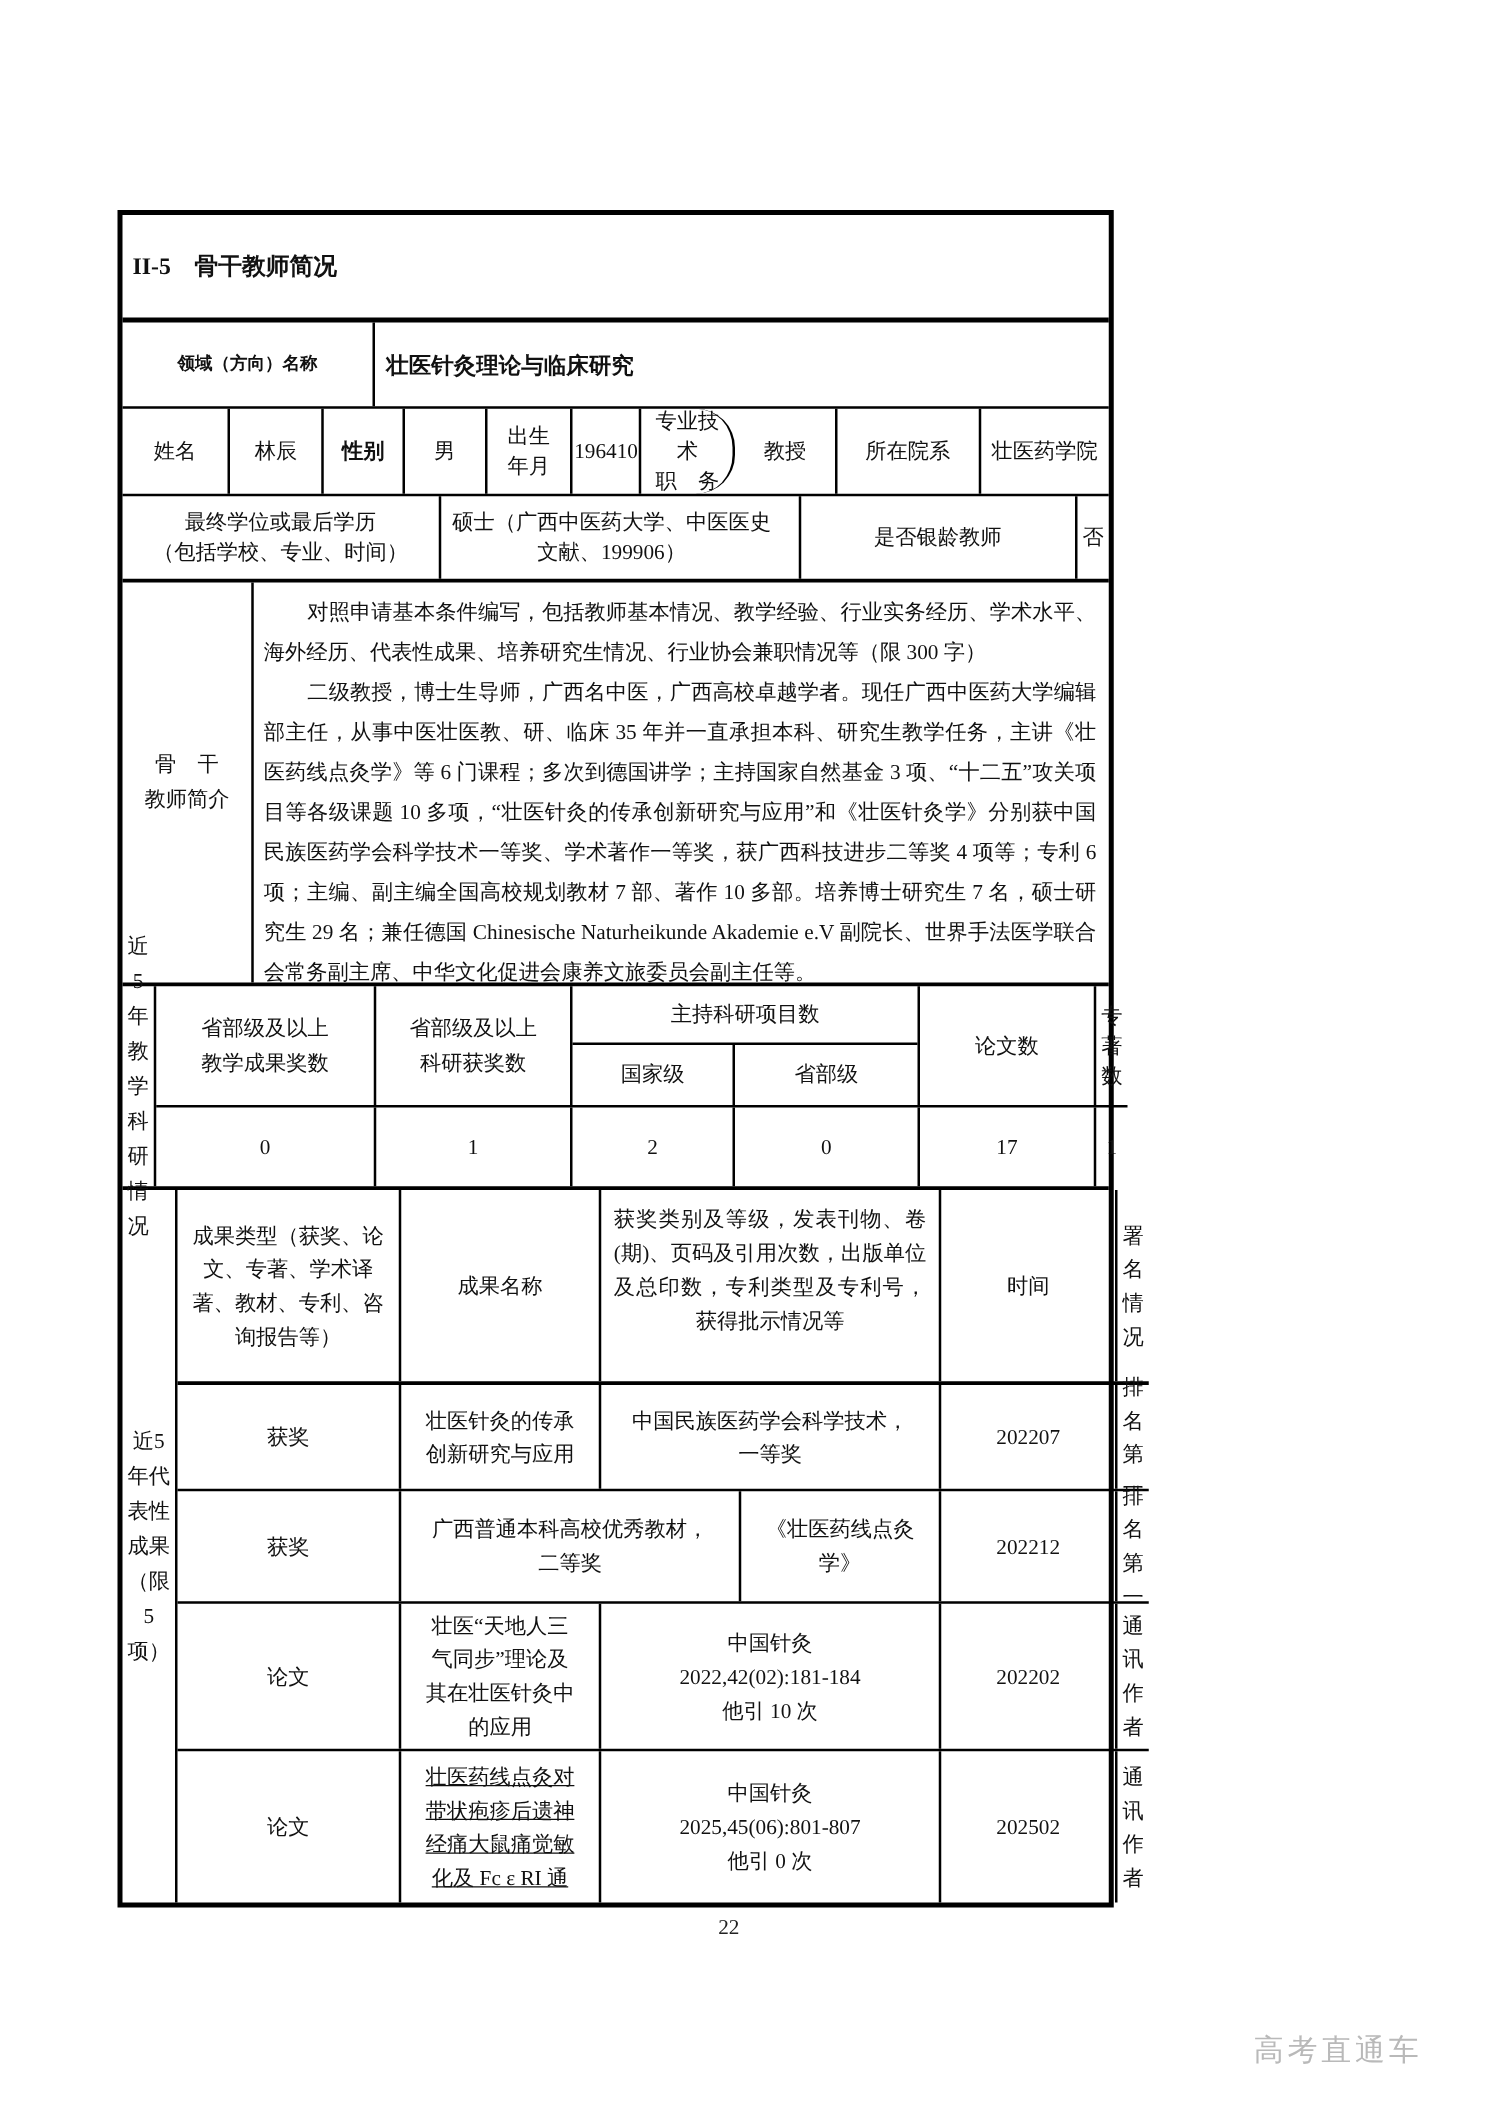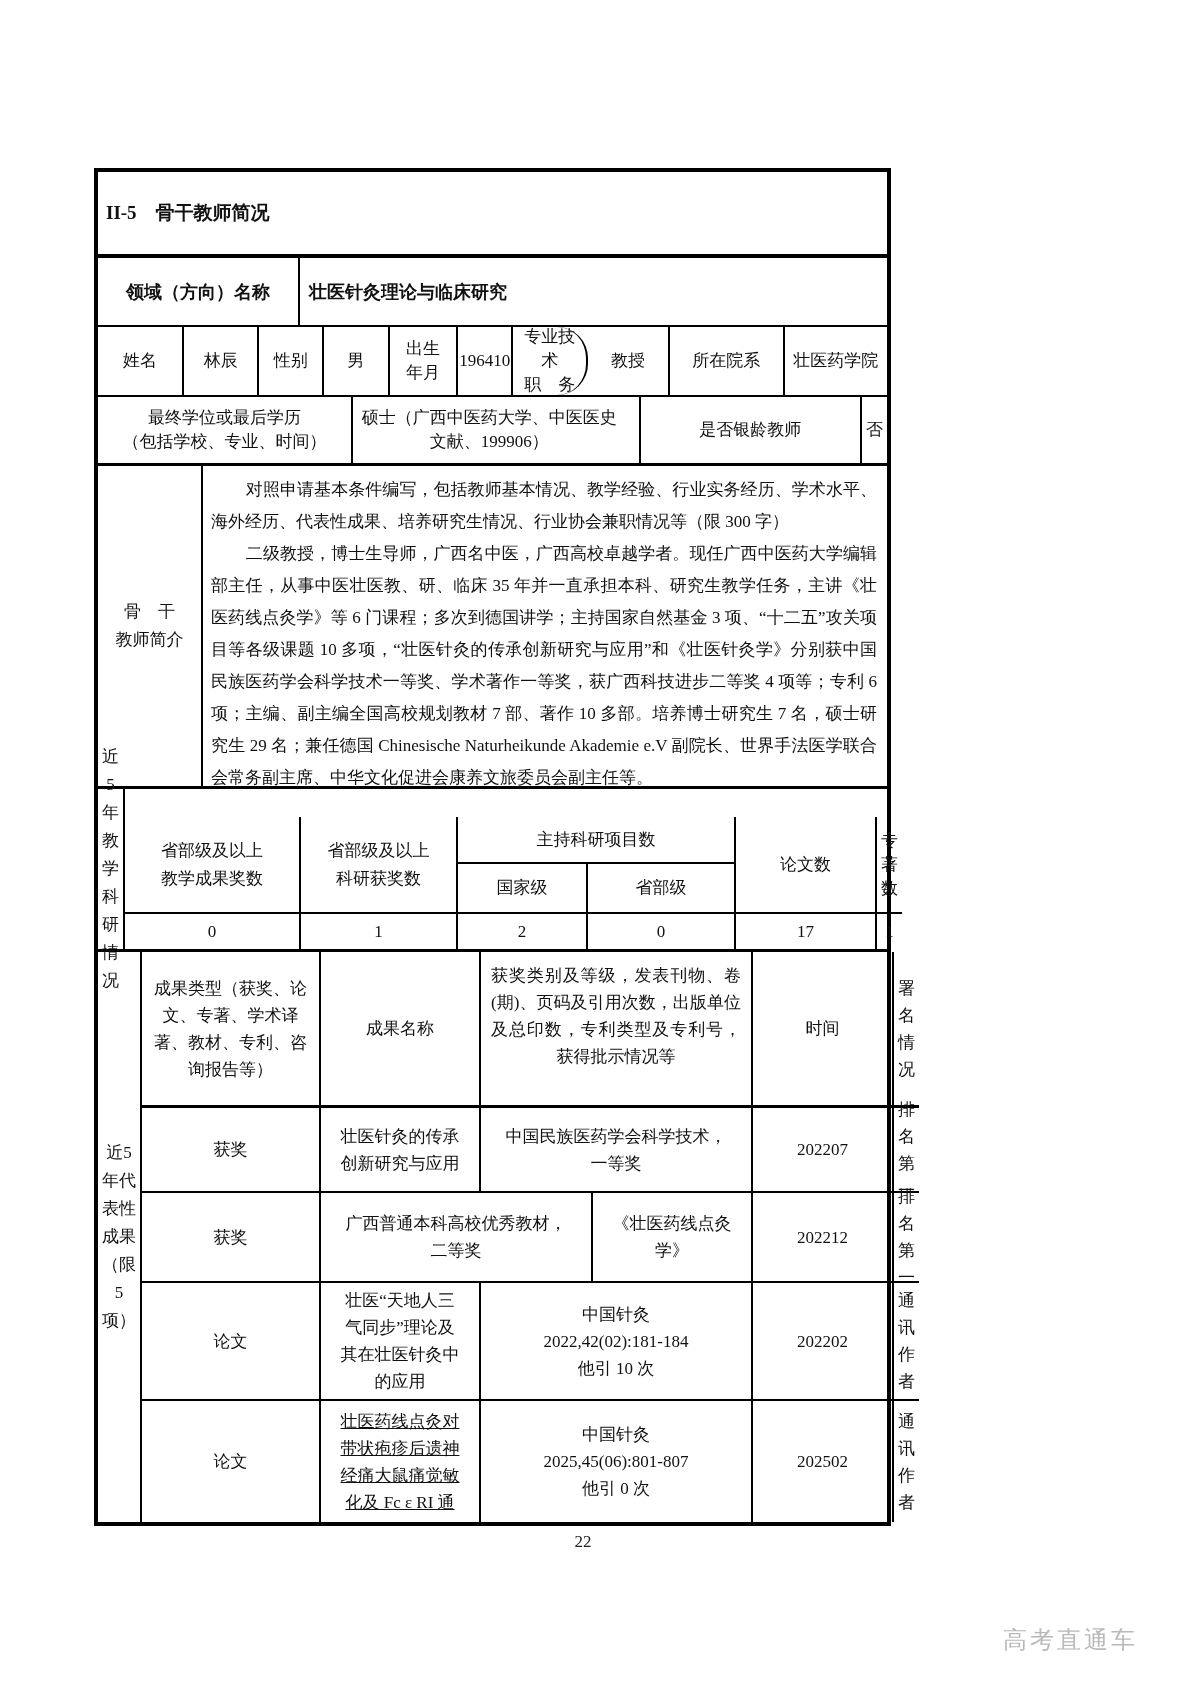--- a/index.html
+++ b/index.html
@@ -45,28 +45,28 @@
 </style>
 </head>
 <body>
 
 <div class="page">
   <div class="form">
 
     <div class="sec-title">II-5　骨干教师简况</div>
 
     <div class="row" style="height:69px;">
-      <div class="cell bold" style="width:202px;font-size:18px;">领域（方向）名称</div>
+      <div class="cell bold" style="width:202px;font-size:14px;">领域（方向）名称</div>
       <div class="cell left bold last" style="flex:1;font-size:18px;">壮医针灸理论与临床研究</div>
     </div>
 
     <div class="row" style="height:70px;">
       <div class="cell" style="width:106px;">姓名</div>
       <div class="cell" style="width:92px;">林辰</div>
-      <div class="cell" style="width:79px;">性别</div>
+      <div class="cell" style="width:79px;font-weight:bold;">性别</div>
       <div class="cell" style="width:80px;">男</div>
       <div class="cell" style="width:84px;">出生
 年月</div>
       <div class="cell" style="width:68px;padding:2px 1px;">196410</div>
       <div class="cell" style="width:92px;border-radius:31px;">专业技术
 职　务</div>
       <div class="cell" style="width:100px;">教授</div>
       <div class="cell" style="width:142px;">所在院系</div>
       <div class="cell last" style="width:127px;">壮医药学院</div>
     </div>
@@ -86,21 +86,21 @@
       <div class="profile-body">
         <p>对照申请基本条件编写，包括教师基本情况、教学经验、行业实务经历、学术水平、海外经历、代表性成果、培养研究生情况、行业协会兼职情况等（限 300 字）</p>
         <p>二级教授，博士生导师，广西名中医，广西高校卓越学者。现任广西中医药大学编辑部主任，从事中医壮医教、研、临床 35 年并一直承担本科、研究生教学任务，主讲《壮医药线点灸学》等 6 门课程；多次到德国讲学；主持国家自然基金 3 项、“十二五”攻关项目等各级课题 10 多项，“壮医针灸的传承创新研究与应用”和《壮医针灸学》分别获中国民族医药学会科学技术一等奖、学术著作一等奖，获广西科技进步二等奖 4 项等；专利 6 项；主编、副主编全国高校规划教材 7 部、著作 10 多部。培养博士研究生 7 名，硕士研究生 29 名；兼任德国 Chinesische Naturheikunde Akademie e.V 副院长、世界手法医学联合会常务副主席、中华文化促进会康养文旅委员会副主任等。</p>
       </div>
     </div>
 
     <div class="row thick-bb" style="height:163px;">
       <div class="cell vlabel" style="width:105px;">近5年
 教学科研
 情况</div>
-      <div class="col" style="flex:1;margin-top:28px;">
+      <div class="col" style="flex:1;">
         <div class="row" style="height:97px;border-bottom:2px solid #000;">
           <div class="cell vlabel" style="width:176px;">省部级及以上
 教学成果奖数</div>
           <div class="cell vlabel" style="width:157px;">省部级及以上
 科研获奖数</div>
           <div class="col" style="width:278px;border-right:2px solid #000;">
             <div class="cell last" style="height:47px;border-bottom:2px solid #000;">主持科研项目数</div>
             <div class="row" style="flex:1;border-bottom:none;">
               <div class="cell" style="width:130px;">国家级</div>
               <div class="cell last" style="flex:1;">省部级</div>

